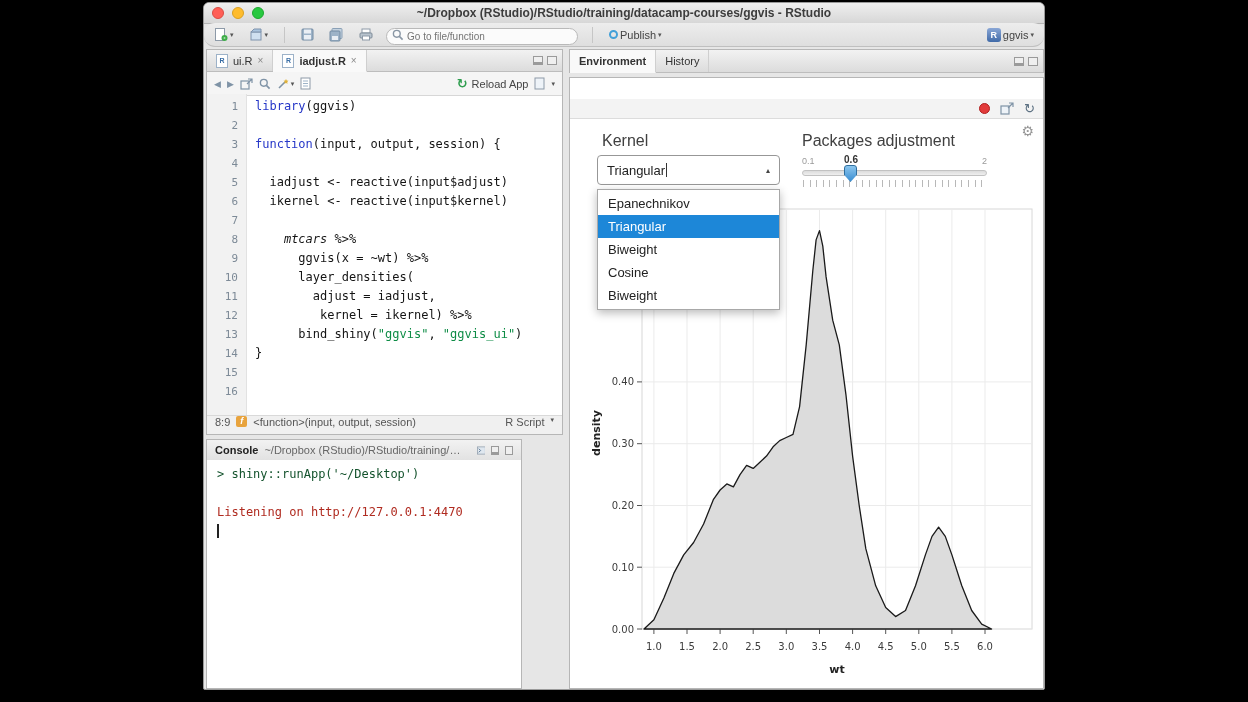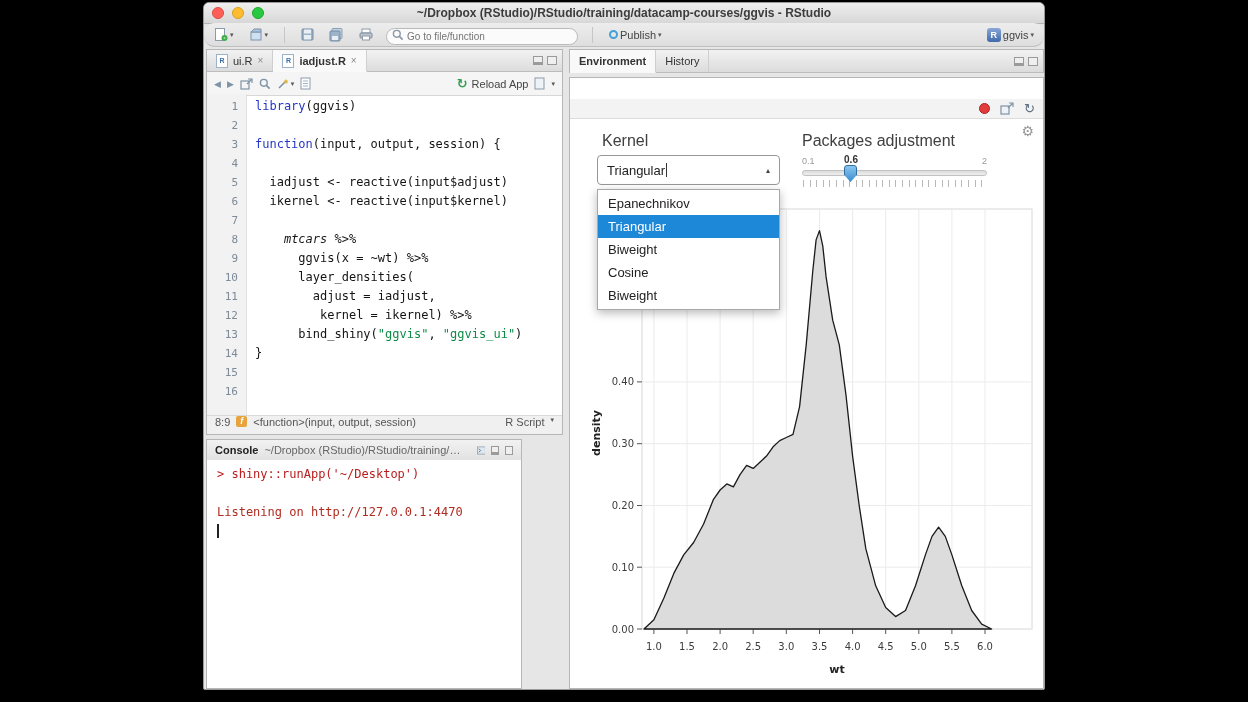--- a/index.html
+++ b/index.html
@@ -65,21 +65,21 @@
              padding:0 8px;font-size:11px;color:#555;}
   .fbadge{width:11px;height:11px;background:#e8a33d;border-radius:2px;color:#fff;
           font-size:9px;font-style:italic;font-weight:bold;text-align:center;line-height:11px;}
   
   .chead{display:flex;align-items:center;height:20px;background:linear-gradient(#f2f2f2,#e2e2e2);
          border-bottom:1px solid #c9c9c9;padding:0 8px;font-size:11px;gap:6px;}
   .chead .ttl{font-weight:bold;color:#222;}
   .chead .path{color:#666;max-width:225px;white-space:nowrap;overflow:hidden;text-overflow:ellipsis;}
   .cbody{position:absolute;left:0;right:0;top:20px;bottom:0;background:#fff;padding:5px 10px;
          font-family:"DejaVu Sans Mono","Liberation Mono",monospace;font-size:12px;line-height:19px;}
-  .cline.input{color:#b91c1c;}
+  .cline.input{color:#14532d;}
   .cline.message{color:#b02b20;}
   .console-cursor{width:2px;height:14px;background:#222;margin-top:2px;}
   
   .vtoolbar{position:absolute;left:0;right:0;top:21px;height:20px;background:#f3f3f3;
             border-bottom:1px solid #dcdcdc;display:flex;align-items:center;gap:10px;
             padding:0 8px;box-sizing:border-box;}
   .stopbtn{width:11px;height:11px;border-radius:50%;background:#e23b3b;border:1px solid #b02020;box-sizing:border-box;}
   .refresh{font-size:13px;color:#5d7183;line-height:1;}
   .app-area{position:absolute;left:0;right:0;top:41px;bottom:0;background:#fff;}
   .gear{position:absolute;right:9px;top:4px;font-size:14px;color:#969696;}

